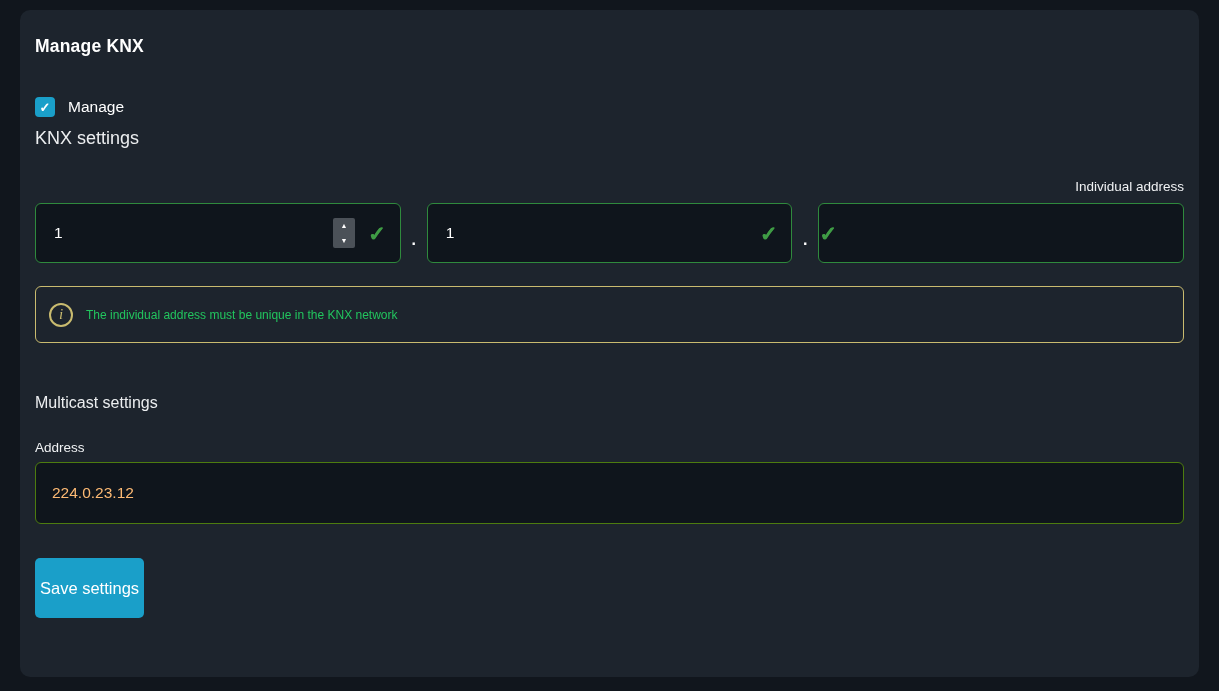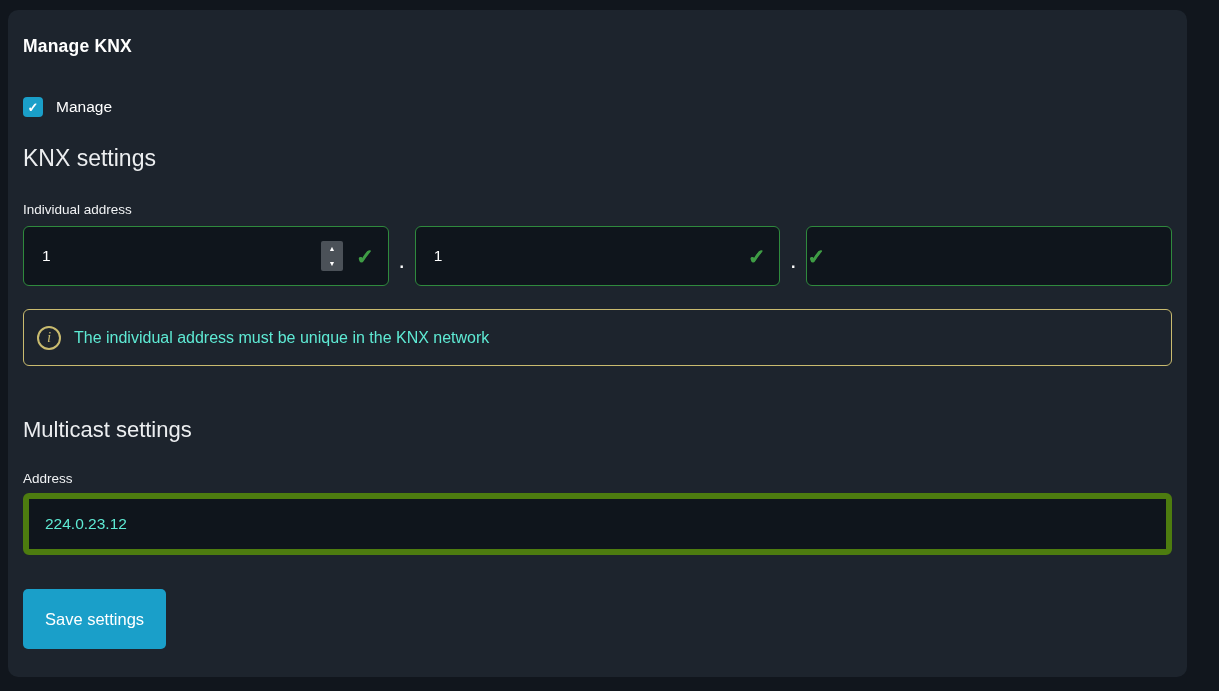--- a/index.html
+++ b/index.html
@@ -4,21 +4,21 @@
 <style>
   * { margin: 0; padding: 0; box-sizing: border-box; }
   html, body {
     width: 1219px; height: 691px;
     background: #11161d;
     font-family: "Liberation Sans", sans-serif;
     overflow: hidden;
   }
   .card {
     position: absolute;
-    left: 8px; top: 10px;
+    left: 20px; top: 10px;
     width: 1179px; height: 667px;
     background: #1d242d;
     border-radius: 10px;
     padding: 0 15px;
   }
   .page-title {
     padding-top: 26px;
     font-size: 17.5px;
     font-weight: 700;
     color: #ffffff;
@@ -43,29 +43,30 @@
     color: #ffffff;
     font-size: 13px;
     font-weight: 700;
     line-height: 1;
   }
   .enable-label {
     font-size: 15.5px;
     color: #ffffff;
   }
   .section-heading {
-    margin-top: 28px;
-    font-size: 23px;
+    margin-top: 11px;
+    font-size: 18px;
     font-weight: 400;
     color: #eceef0;
   }
   .field-label {
     margin-top: 30px;
     font-size: 13.5px;
     color: #f0f2f4;
+    text-align: right;
   }
   .field-label-sm {
     font-size: 13.5px;
     color: #f0f2f4;
     margin-bottom: 7px;
   }
   .ia-row {
     margin-top: 9px;
     display: flex;
     align-items: center;
@@ -147,50 +148,50 @@
     color: #c9bb6f;
     font-family: "Liberation Serif", serif;
     font-style: italic;
     font-size: 15px;
     display: flex;
     align-items: center;
     justify-content: center;
     flex: none;
   }
   .info-text {
-    font-size: 16px;
-    color: #5eead4;
+    font-size: 12px;
+    color: #22c55e;
   }
   .multicast-heading {
     margin-top: 51px;
-    font-size: 22px;
+    font-size: 16px;
     font-weight: 400;
     color: #eceef0;
   }
   .multicast-grid {
     margin-top: 28px;
     display: flex;
   }
   .multicast-col { flex: 1; }
   .text-input {
     width: 100%;
     height: 62px;
     background: #0f151c;
-    border: 6px solid #4d7c0f;
+    border: 1px solid #4d7c0f;
     border-radius: 6px;
-    color: #5eead4;
+    color: #fdba74;
     font-size: 15.5px;
     font-family: "Liberation Sans", sans-serif;
     padding: 0 16px;
     outline: none;
   }
   .save-button {
     margin-top: 34px;
     height: 60px;
-    padding: 0 22px;
+    padding: 0 5px;
     background: #1a9fc9;
     border: none;
     border-radius: 5px;
     color: #ffffff;
     font-size: 16.5px;
     font-family: "Liberation Sans", sans-serif;
     cursor: pointer;
   }
 </style>
 </head>

